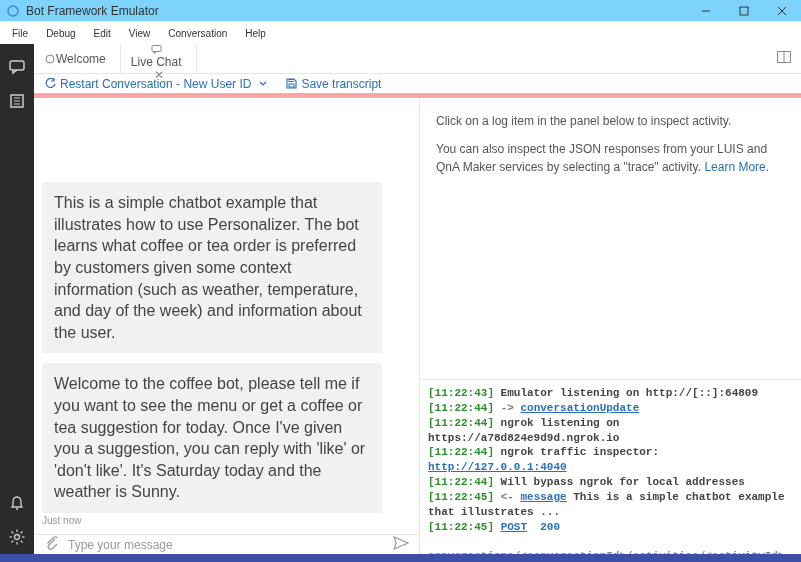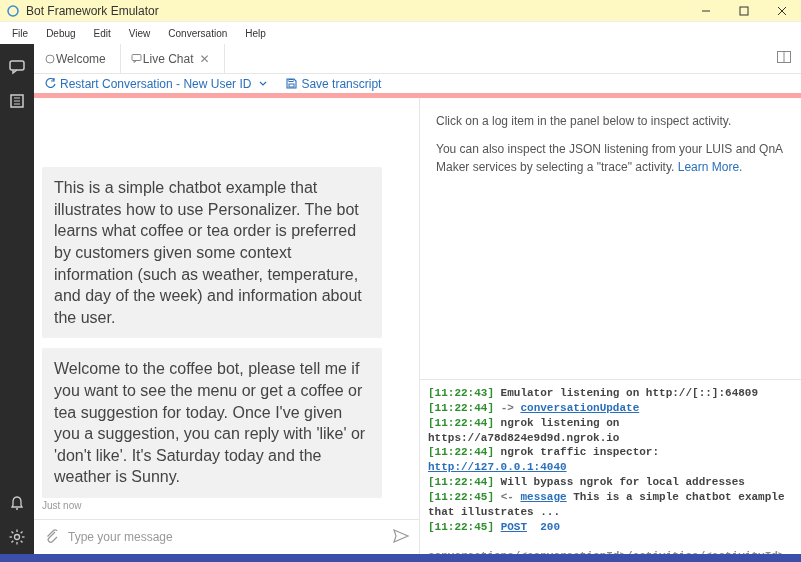--- a/index.html
+++ b/index.html
@@ -12,21 +12,21 @@
   overflow: hidden;
   display: flex;
   flex-direction: column;
 }
 
 
 .titlebar {
   height: 22px;
   display: flex;
   align-items: center;
-  background: #fef9c3;
+  background: #7dd3fc;
   border-bottom: 1px solid #eee;
   padding-left: 6px;
   color: #333;
 }
 .titlebar .app-icon { width: 14px; height: 14px; margin-right: 6px; display:flex; align-items:center; justify-content:center;}
 .titlebar .title { font-size: 12px; }
 .titlebar .win-controls { margin-left: auto; display: flex; }
 .titlebar .win-controls div { width: 38px; height: 22px; display: flex; align-items: center; justify-content: center; color:#333; }
 .titlebar .win-controls div svg { display:block; }
 
@@ -78,21 +78,21 @@
   border-bottom: 1px solid #e6e6e6;
   font-size: 12px;
   color: #555;
 }
 .tab {
   display: flex;
   align-items: center;
   padding: 0 14px 0 10px;
   border-right: 1px solid #e6e6e6;
 }
-.tab.active { background: #fff; }
+.tab.active { background: #fff; flex-direction: column; }
 .tab .tab-icon { width: 12px; height: 12px; display:flex; align-items:center; justify-content:center; }
 .tab .close { margin-left: 6px; color:#888; font-size: 12px; line-height:1;}
 .tabstrip .tab-right { margin-left: auto; display:flex; align-items:center; padding:0 10px; }
 
 
 .subtoolbar {
   height: 24px;
   display: flex;
   align-items: center;
   gap: 16px;
@@ -134,21 +134,21 @@
   padding: 10px 12px;
   font-size: 16px;
   color: #444;
   line-height: 1.35;
   max-width: 340px;
   border-radius: 2px;
 }
 .meta { font-size: 10px; color: #999; margin-top: 2px; }
 
 .chat-input-row {
-  height: 35px;
+  height: 20px;
   border-top: 1px solid #e6e6e6;
   display: flex;
   align-items: center;
   padding: 0 10px;
   gap: 10px;
   color: #888;
 }
 .chat-input-row input {
   flex: 1;
   border: none;
@@ -361,21 +361,21 @@
                 <path d="M1 1 L15 7 L1 13 L3 7 Z" fill="none" stroke="#999" stroke-width="1.2"></path>
               </svg>
           </span>
         </div>
       </div>
 
       <div class="right-pane">
         <div class="inspector">
           <p>Click on a log item in the panel below to inspect activity.</p>
           <p style="margin-top:10px;">
-            <span>You can also inspect the JSON listening from your LUIS and QnA Maker services by selecting a "trace" activity. </span><a href="#">Learn More.</a>
+            <span>You can also inspect the JSON responses from your LUIS and QnA Maker services by selecting a "trace" activity. </span><a href="#">Learn More.</a>
           </p>
         </div>
         <div style="flex:1"></div>
         <div class="log-panel" id="log-panel"><div class="log-line"><span class="ts">[11:22:43]</span> Emulator listening on http://[::]:64809</div><div class="log-line"><span class="ts">[11:22:44]</span> <span class="arrow">-&gt;</span> <span class="mlink">conversationUpdate</span></div><div class="log-line"><span class="ts">[11:22:44]</span> ngrok listening on https://a78d824e9d9d.ngrok.io</div><div class="log-line"><span class="ts">[11:22:44]</span> ngrok traffic inspector: <span class="mlink">http://127.0.0.1:4040</span></div><div class="log-line"><span class="ts">[11:22:44]</span> Will bypass ngrok for local addresses</div><div class="log-line"><span class="ts">[11:22:45]</span> <span class="arrow">&lt;-</span> <span class="mlink">message</span> This is a simple chatbot example that illustrates ...</div><div class="log-line"><span class="ts">[11:22:45]</span> <span class="mlink">POST</span>  <span class="code">200</span></div><div class="log-line">  <span class="path">conversations/&lt;conversationId&gt;/activities/&lt;activityId&gt;</span></div></div>
       </div>
     </div>
   </div>
 </div>
 
 <div class="statusbar"></div>

